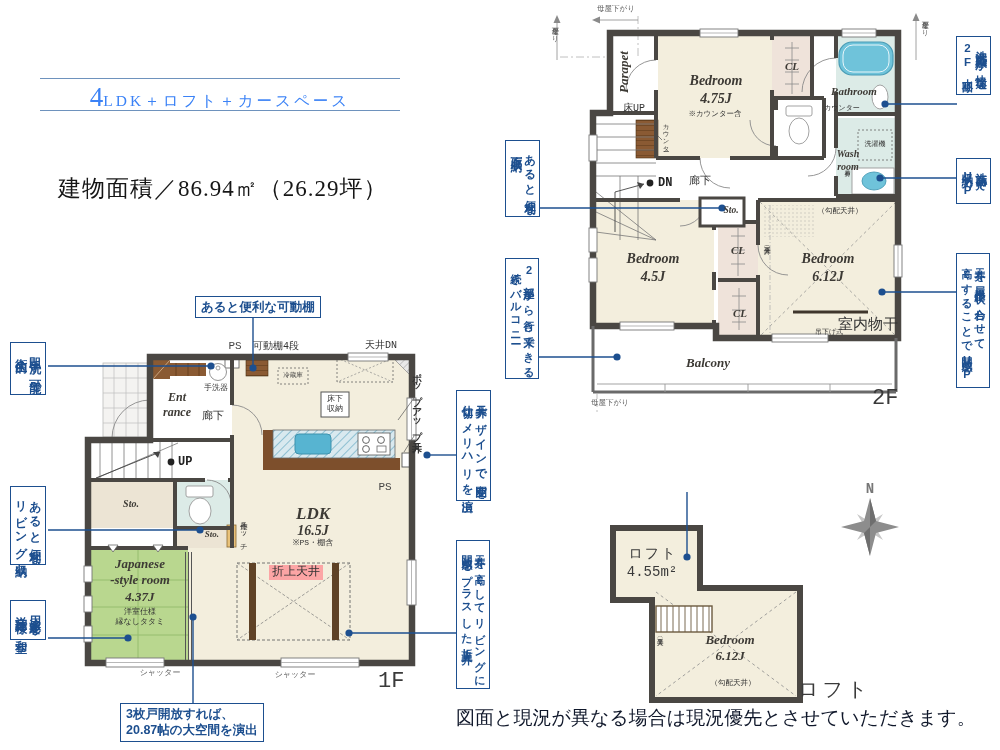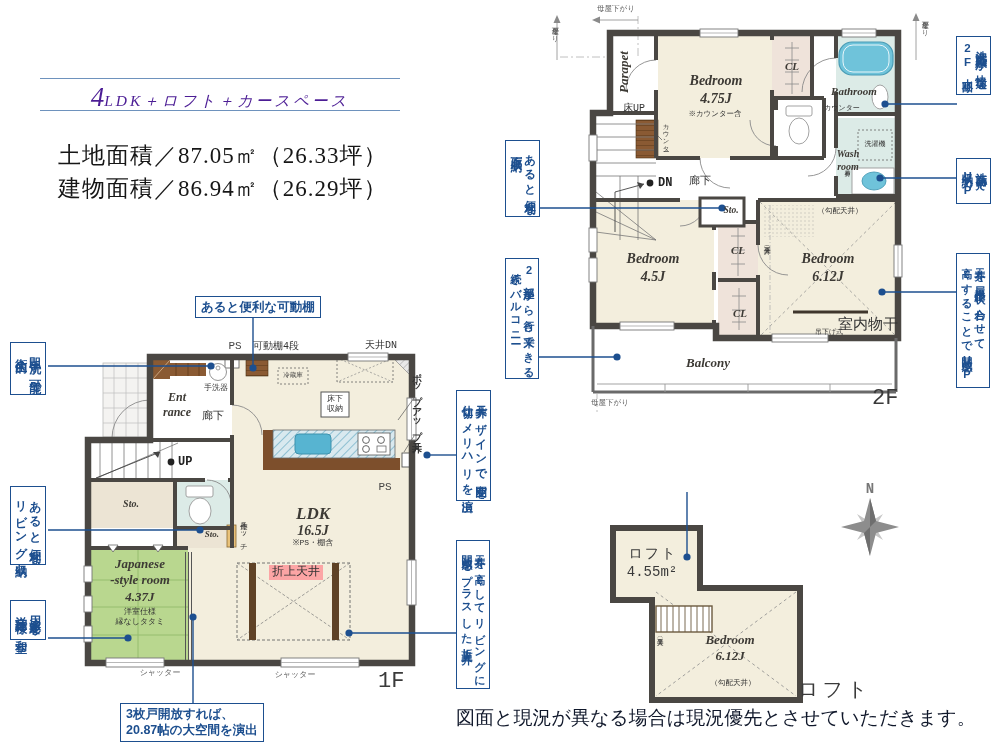--- a/index.html
+++ b/index.html
@@ -16,21 +16,21 @@
   .callout{position:absolute;z-index:5;background:#fff;border:1.6px solid #1d4f8f;color:#1d4f8f;
        font-weight:bold;white-space:pre-line;line-height:1.3;padding:2px 5px;font-size:12.5px;}
   .callout.v{writing-mode:vertical-rl;text-orientation:upright;line-height:1.18;
        letter-spacing:2px;padding:5px 3px;}
   .hdr-no{position:absolute;left:70px;top:34px;z-index:3;color:#2f6ba8;
        font-family:"Liberation Serif",serif;}
   .hdr-no b{font-size:44px;font-weight:normal;}
   .hdr-no span{font-size:21px;letter-spacing:2px;}
   .rule{position:absolute;left:40px;width:360px;height:0;border-top:1.4px solid #6e92bd;z-index:3;}
   .hdr-sub{position:absolute;left:40px;top:82px;width:360px;text-align:center;z-index:3;
-       color:#4c1d95;font-family:"Liberation Serif",serif;font-style:italic;}
+       color:#3b82f6;font-family:"Liberation Serif",serif;}
   .hdr-sub b{font-size:27px;font-weight:normal;}
   .hdr-sub span{font-size:15.5px;letter-spacing:3px;}
   .area{position:absolute;left:58px;z-index:3;color:#161616;font-size:23px;letter-spacing:1px;
        font-family:"Liberation Serif",serif;}
   .disc{position:absolute;left:456px;top:705px;z-index:3;color:#0f172a;font-size:19px;}
 </style>
 </head>
 <body>
 
 <div class="stage">
@@ -256,21 +256,20 @@
     <circle cx="880" cy="178" r="3.6"></circle>
         <circle cx="882" cy="292" r="3.6"></circle>
         <circle cx="687" cy="557" r="3.6"></circle>
     <circle cx="193" cy="617" r="3.6"></circle>
   </g>
 </svg>
 
 <div class="rule" style="top:78px"></div>
 <div class="hdr-sub"><b>4</b><span>LDK＋ロフト＋カースペース</span></div>
 <div class="rule" style="top:110px"></div>
-<div class="area" style="top:140px">土地面積／87.05㎡（26.33坪）</div>
 <div class="area" style="top:173px">建物面積／86.94㎡（26.29坪）</div>
 
 <div class="callout v" style="left:10px;top:342px;font-size:12px">即手洗い可能で
 衛生的</div>
 <div class="callout v" style="left:10px;top:486px;font-size:12px">あると便利な
 リビング収納</div>
 <div class="callout v" style="left:10px;top:600px;font-size:12px">用途多彩な
 洋室仕様の和室</div>
 <div class="callout" style="left:195px;top:296px">あると便利な可動棚</div>
 <div class="callout v" style="left:456px;top:390px;font-size:11.5px">天井デザインで空間を

